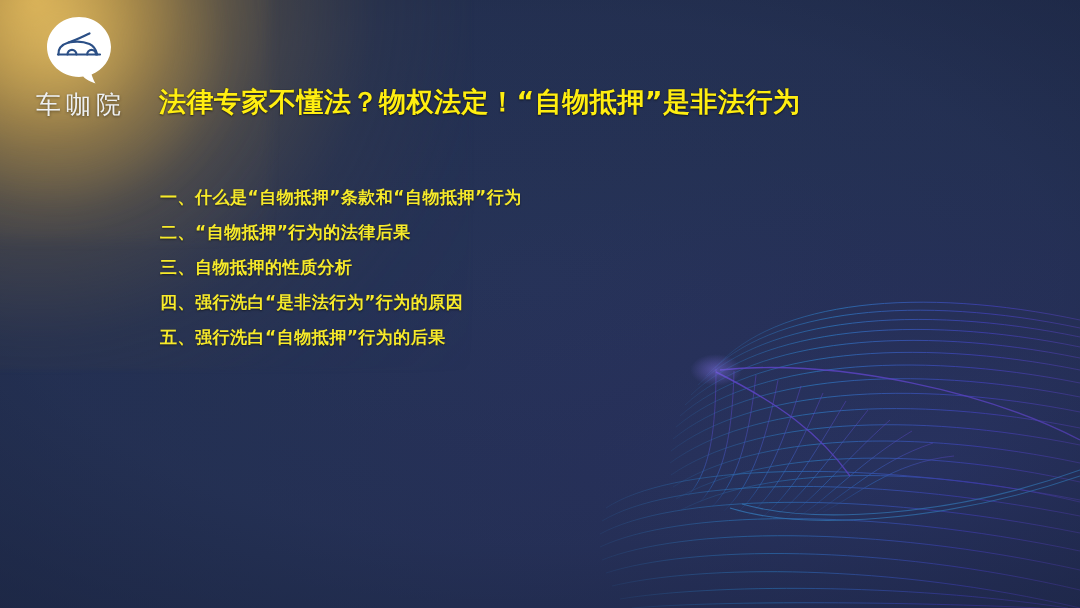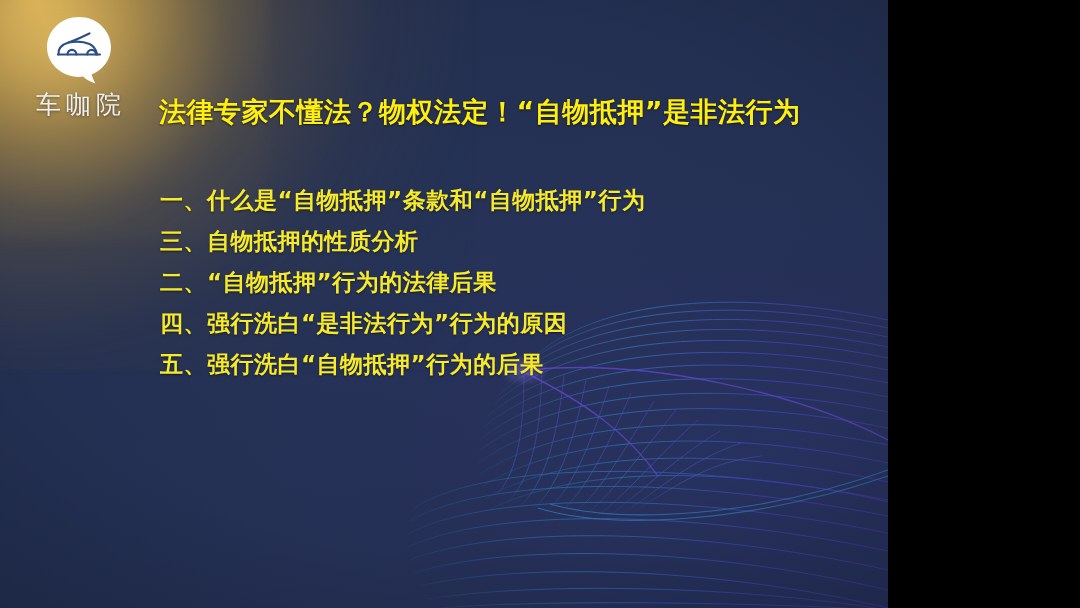--- a/index.html
+++ b/index.html
@@ -7,21 +7,21 @@
     margin: 0;
     padding: 0;
     background: #000;
   }
   body {
     font-family: "DejaVu Sans", "Liberation Sans", sans-serif;
   }
 
   #slide {
     position: relative;
-    width: 888px;
+    width: 1080px;
     height: 608px;
     overflow: hidden;
     background: #ef4444;
     text-decoration: underline;
   }
 
   
   .bg-base {
     position: absolute;
     inset: 0;
@@ -117,39 +117,39 @@
     color: #eef0f2;
     text-shadow: 0 1px 3px rgba(0,0,0,0.45);
     line-height: 1.05;
     padding-left: 4px;
   }
 
   
   .headline {
     position: absolute;
     left: 159px;
-    top: 94px;
+    top: 84px;
     font-family: "DejaVu Sans", "Liberation Sans", sans-serif;
     font-size: 27px;
     font-weight: bold;
     color: #ffee11;
     letter-spacing: 0.5px;
     white-space: nowrap;
     text-shadow: 0 1px 2px rgba(0,0,0,0.55), 0 0 1px rgba(0,0,0,0.6);
   }
 
   .agenda {
     position: absolute;
     left: 160px;
     top: 189px;
     width: 780px;
   }
   .agenda-item {
     font-family: "DejaVu Sans", "Liberation Sans", sans-serif;
-    font-size: 23px;
+    font-size: 17px;
     font-weight: bold;
     color: #f7ea2a;
     line-height: 1;
     margin-bottom: 18px;
     white-space: nowrap;
     letter-spacing: 0.5px;
     text-shadow: 0 1px 2px rgba(0,0,0,0.5);
   }
   .agenda-item:last-child { margin-bottom: 16px; }
 </style>
@@ -262,19 +262,19 @@
         </g>
       </svg>
     </div>
     <div class="logo-wordmark">车咖院</div>
   </div>
 
   <div class="headline">法律专家不懂法？物权法定！“自物抵押”是非法行为</div>
 
   <div class="agenda">
     <div class="agenda-item">一、什么是“自物抵押”条款和“自物抵押”行为</div>
+    <div class="agenda-item">二、“自物抵押”行为的法律后果</div>
     <div class="agenda-item">三、自物抵押的性质分析</div>
-    <div class="agenda-item">二、“自物抵押”行为的法律后果</div>
     <div class="agenda-item">四、强行洗白“是非法行为”行为的原因</div>
     <div class="agenda-item">五、强行洗白“自物抵押”行为的后果</div>
   </div>
 
 </div>
 
 </body></html>

